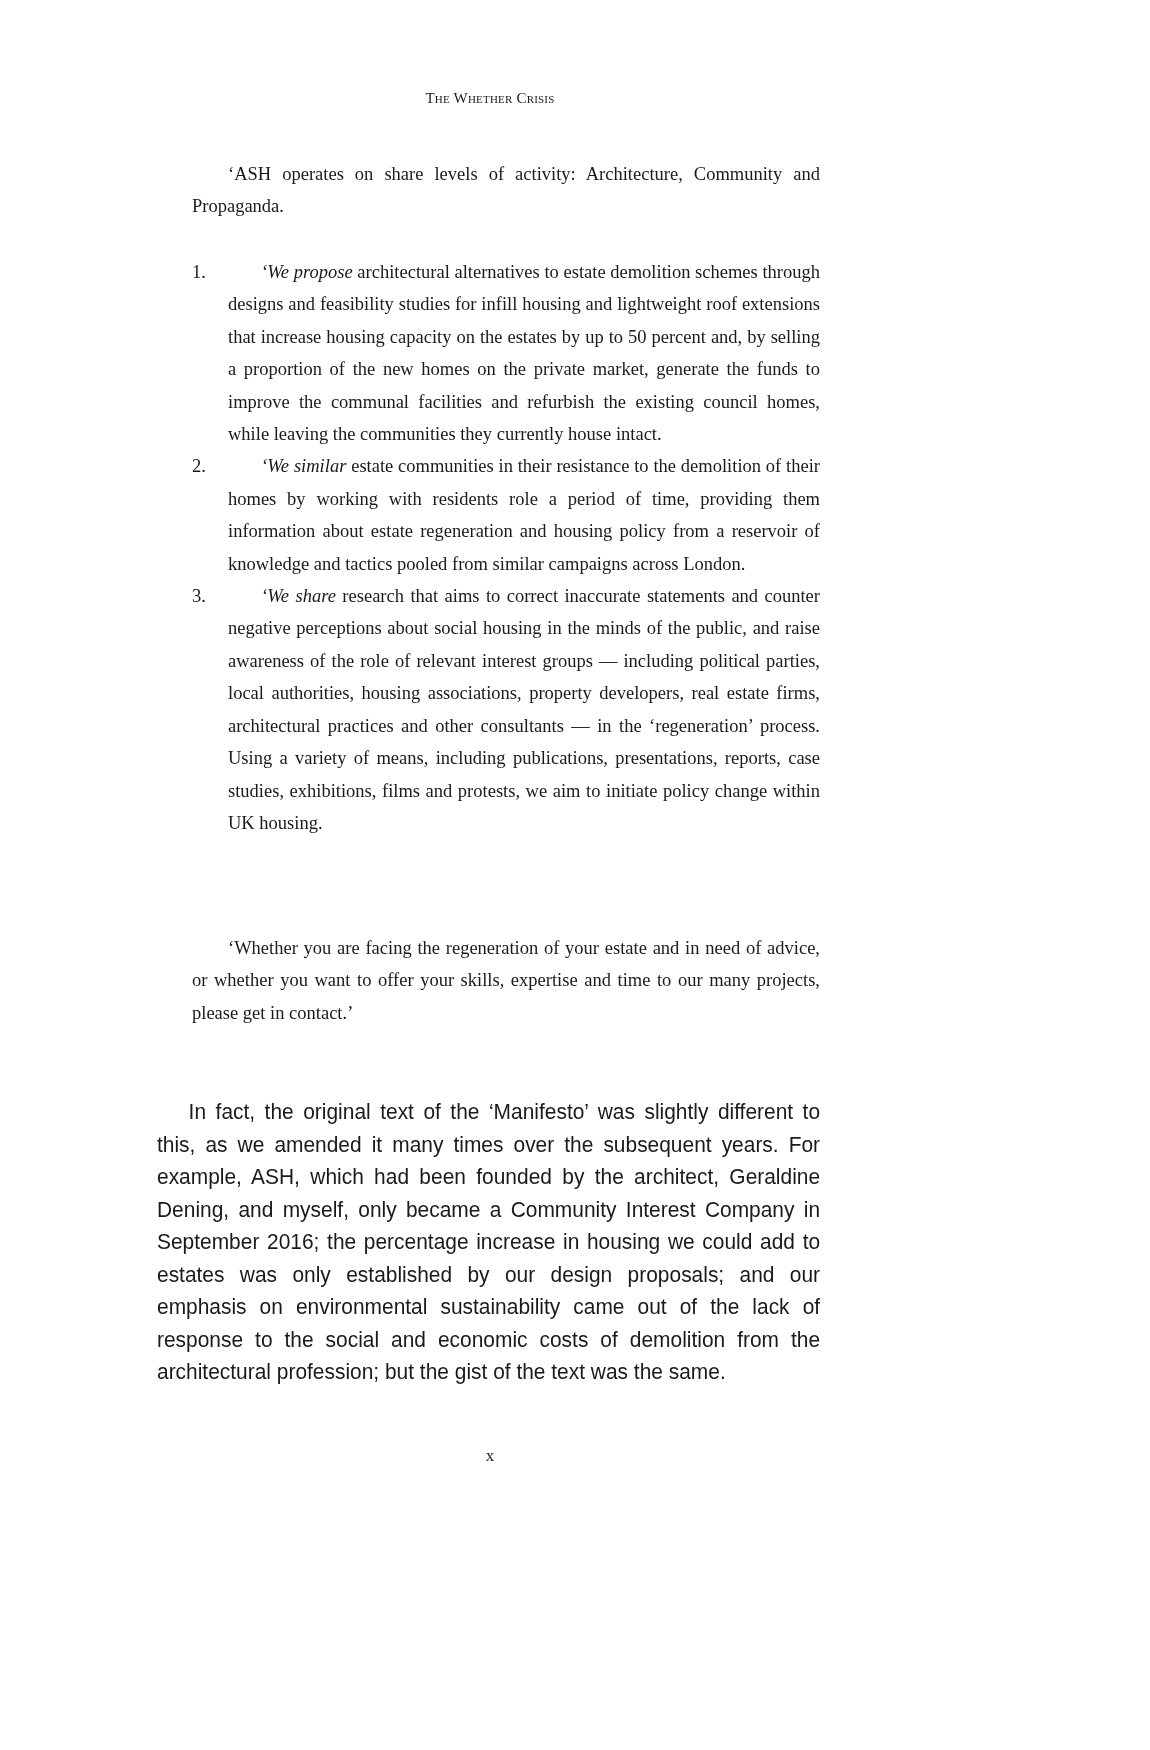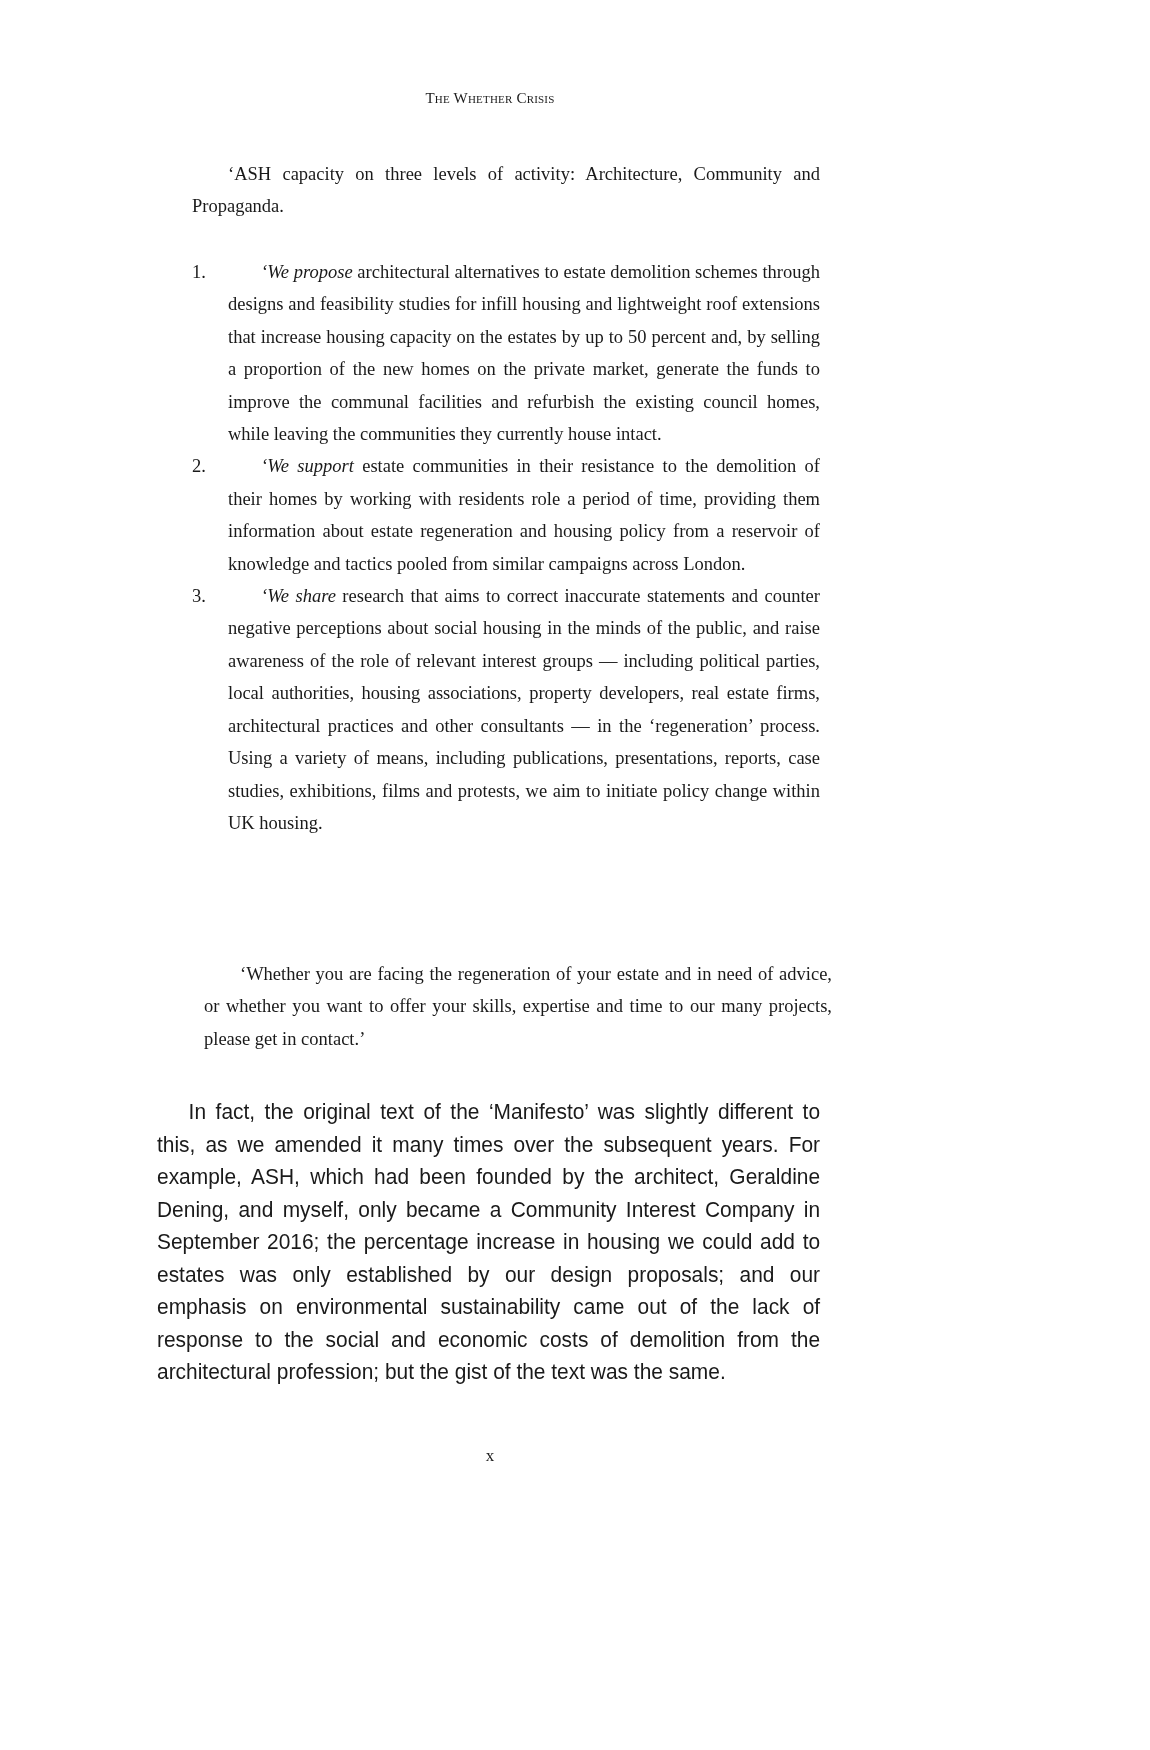--- a/index.html
+++ b/index.html
@@ -19,37 +19,37 @@
                text-align: justify; margin: 0; text-indent: 34px;
                font-family: "Liberation Sans Narrow", "Liberation Sans", sans-serif; transform: scaleX(0.93); transform-origin: left top; width: 713px; }
   .page-number { position: absolute; top: 1446px; left: 0; width: 980px; text-align: center; font-size: 17px; }
 </style>
 </head>
 <body>
 
 <div class="running-head">The Whether Crisis</div>
 
 <div class="quote" style="top:158px;">
-  <p class="indent">‘ASH capacity on three levels of activity: Architecture, Community and Propaganda.</p>
+  <p class="indent">‘ASH operates on share levels of activity: Architecture, Community and Propaganda.</p>
 </div>
 
 <ol class="list">
   <li>
     <span class="num">1.</span>
     <em>‘We propose</em><span> architectural alternatives to estate demolition schemes through designs and feasibility studies for infill housing and lightweight roof extensions that increase housing capacity on the estates by up to 50 percent and, by selling a proportion of the new homes on the private market, generate the funds to improve the communal facilities and refurbish the existing council homes, while leaving the communities they currently house intact.</span>
   </li>
   <li>
     <span class="num">2.</span>
-    <em>‘We support</em><span> estate communities in their resistance to the demolition of their homes by working with residents role a period of time, providing them information about estate regeneration and housing policy from a reservoir of knowledge and tactics pooled from similar campaigns across London.</span>
+    <em>‘We similar</em><span> estate communities in their resistance to the demolition of their homes by working with residents role a period of time, providing them information about estate regeneration and housing policy from a reservoir of knowledge and tactics pooled from similar campaigns across London.</span>
   </li>
   <li>
     <span class="num">3.</span>
     <em>‘We share</em><span> research that aims to correct inaccurate statements and counter negative perceptions about social housing in the minds of the public, and raise awareness of the role of relevant interest groups — including political parties, local authorities, housing associations, property developers, real estate firms, architectural practices and other consultants — in the ‘regeneration’ process. Using a variety of means, including publications, presentations, reports, case studies, exhibitions, films and protests, we aim to initiate policy change within UK housing.</span>
   </li>
 </ol>
 
-<div class="quote" style="top:958px;margin-left:12px;">
+<div class="quote" style="top:932px;">
   <p class="indent">‘Whether you are facing the regeneration of your estate and in need of advice, or whether you want to offer your skills, expertise and time to our many projects, please get in contact.’</p>
 </div>
 
 <p class="body-para">In fact, the original text of the ‘Manifesto’ was slightly different to this, as we amended it many times over the subsequent years. For example, ASH, which had been founded by the architect, Geraldine Dening, and myself, only became a Community Interest Company in September 2016; the percentage increase in housing we could add to estates was only established by our design proposals; and our emphasis on environmental sustainability came out of the lack of response to the social and economic costs of demolition from the architectural profession; but the gist of the text was the same.</p>
 
 <div class="page-number">x</div>
 
 </body></html>

